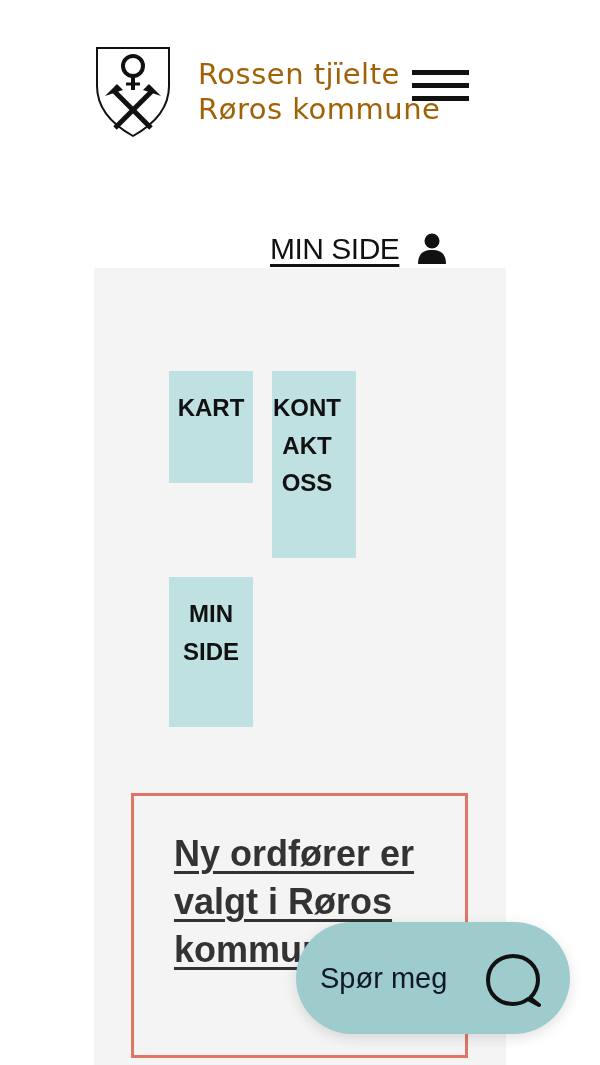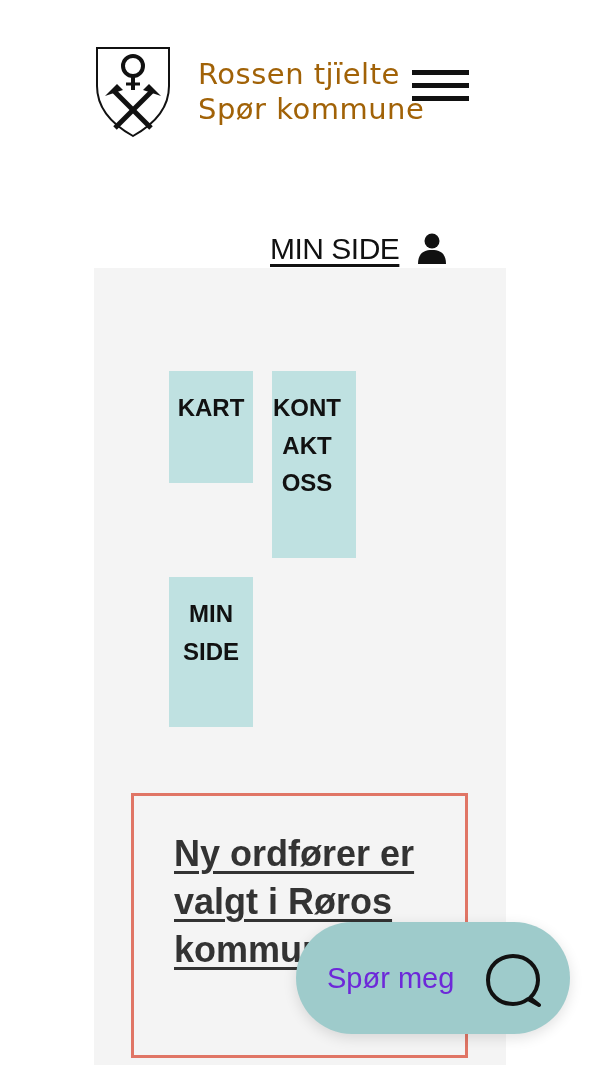--- a/index.html
+++ b/index.html
@@ -15,40 +15,40 @@
   .user-icon { margin-left:18px; width:30px; height:32px; }
   .panel { position:absolute; left:94px; top:268px; width:412px; height:797px; background:#f4f4f4; }
   .tile { position:absolute; background:#bfe1e1; display:flex; align-items:flex-start; justify-content:center;
           font-family:Liberation Sans, sans-serif; font-weight:bold; font-size:24px; line-height:37.5px; color:#111;
           text-align:center; word-break:break-all; padding-top:18px; box-sizing:border-box; cursor:pointer; }
   .news { position:absolute; left:131px; top:793px; width:337px; height:265px; border:3px solid #e07565; box-sizing:border-box; background:#f4f4f4; }
   .news-title { position:absolute; left:40px; top:34px; width:270px; font-family:"Liberation Sans", sans-serif; font-weight:bold; font-size:36px; line-height:48px;
                 color:#333; text-decoration:underline; text-underline-offset:5px; text-decoration-thickness:3px; cursor:pointer; }
   .chat { position:absolute; left:296px; top:922px; width:274px; height:112px; background:#9ecbcb; border-radius:56px;
           box-shadow:0 4px 14px rgba(0,0,0,0.12); display:flex; align-items:center; cursor:pointer; }
-  .chat-label { margin-left:31px; font-family:"Liberation Sans", sans-serif; font-size:29px; color:#6d28d9; }
+  .chat-label { margin-left:24px; font-family:"Liberation Sans", sans-serif; font-size:29px; color:#0f172a; }
   .chat-icon { position:absolute; left:187px; top:30px; width:60px; height:58px; }
 </style>
 </head>
 <body>
 
 <div class="logo">
   <svg class="shield" viewBox="0 0 76 92">
     <path d="M2 2 H74 V40 C74 64 56 80 38 90 C20 80 2 64 2 40 Z" fill="#fff" stroke="#111" stroke-width="2"></path>
     <circle cx="38" cy="20" r="10" fill="none" stroke="#111" stroke-width="4"></circle>
     <line x1="38" y1="30" x2="38" y2="44" stroke="#111" stroke-width="4"></line>
     <line x1="31" y1="38" x2="45" y2="38" stroke="#111" stroke-width="3"></line>
     <line x1="18" y1="44" x2="56" y2="82" stroke="#111" stroke-width="5"></line>
     <line x1="58" y1="44" x2="20" y2="82" stroke="#111" stroke-width="5"></line>
     <path d="M10 50 L22 38 L28 44 Z" fill="#111"></path>
     <path d="M66 50 L54 38 L48 44 Z" fill="#111"></path>
   </svg>
   <div class="logo-text">
     <div>Rossen tjïelte</div>
-    <div>Spør kommune</div>
+    <div>Røros kommune</div>
   </div>
 </div>
 
 <div class="hamburger">
   <span style="top:0"></span>
     <span style="top:13px"></span>
     <span style="top:26px"></span>
 </div>
 
 <div class="minside">

